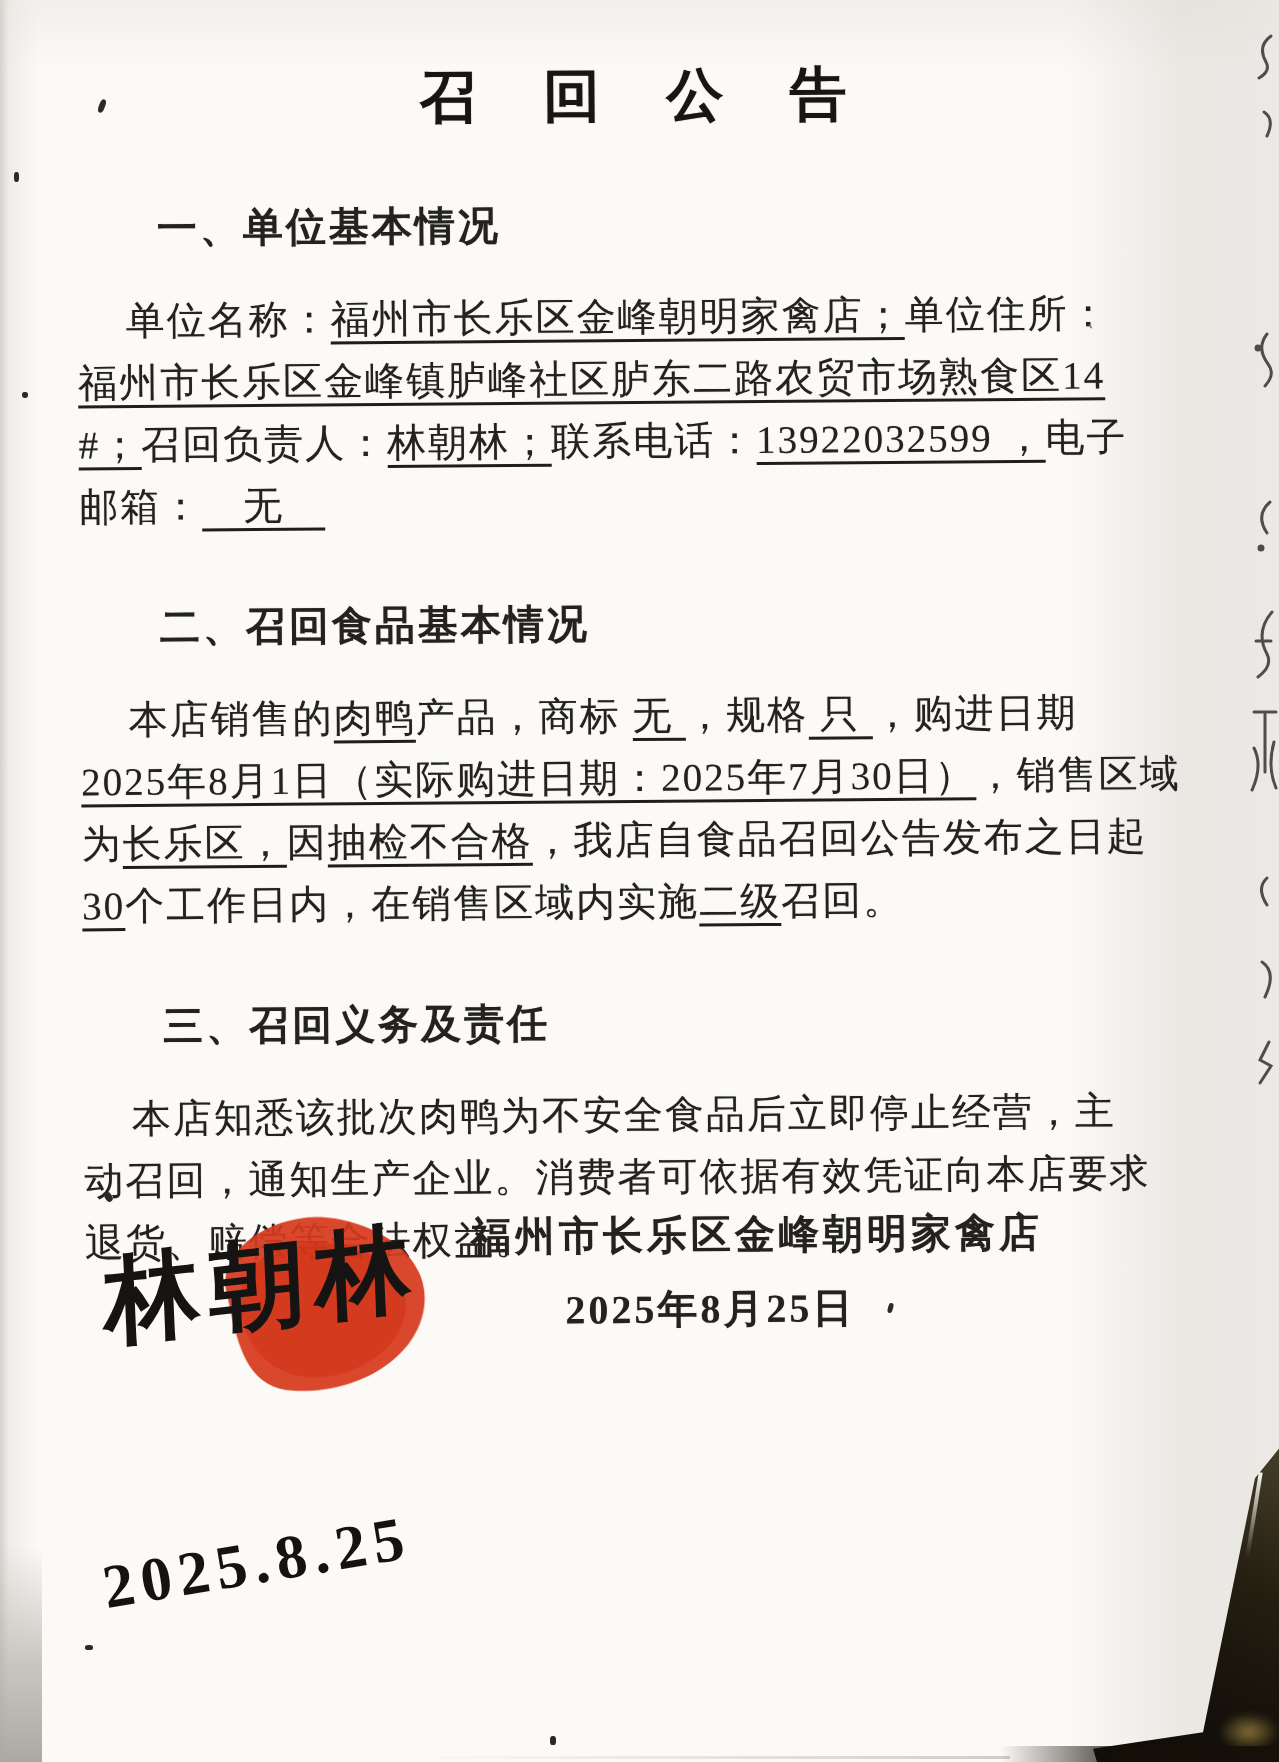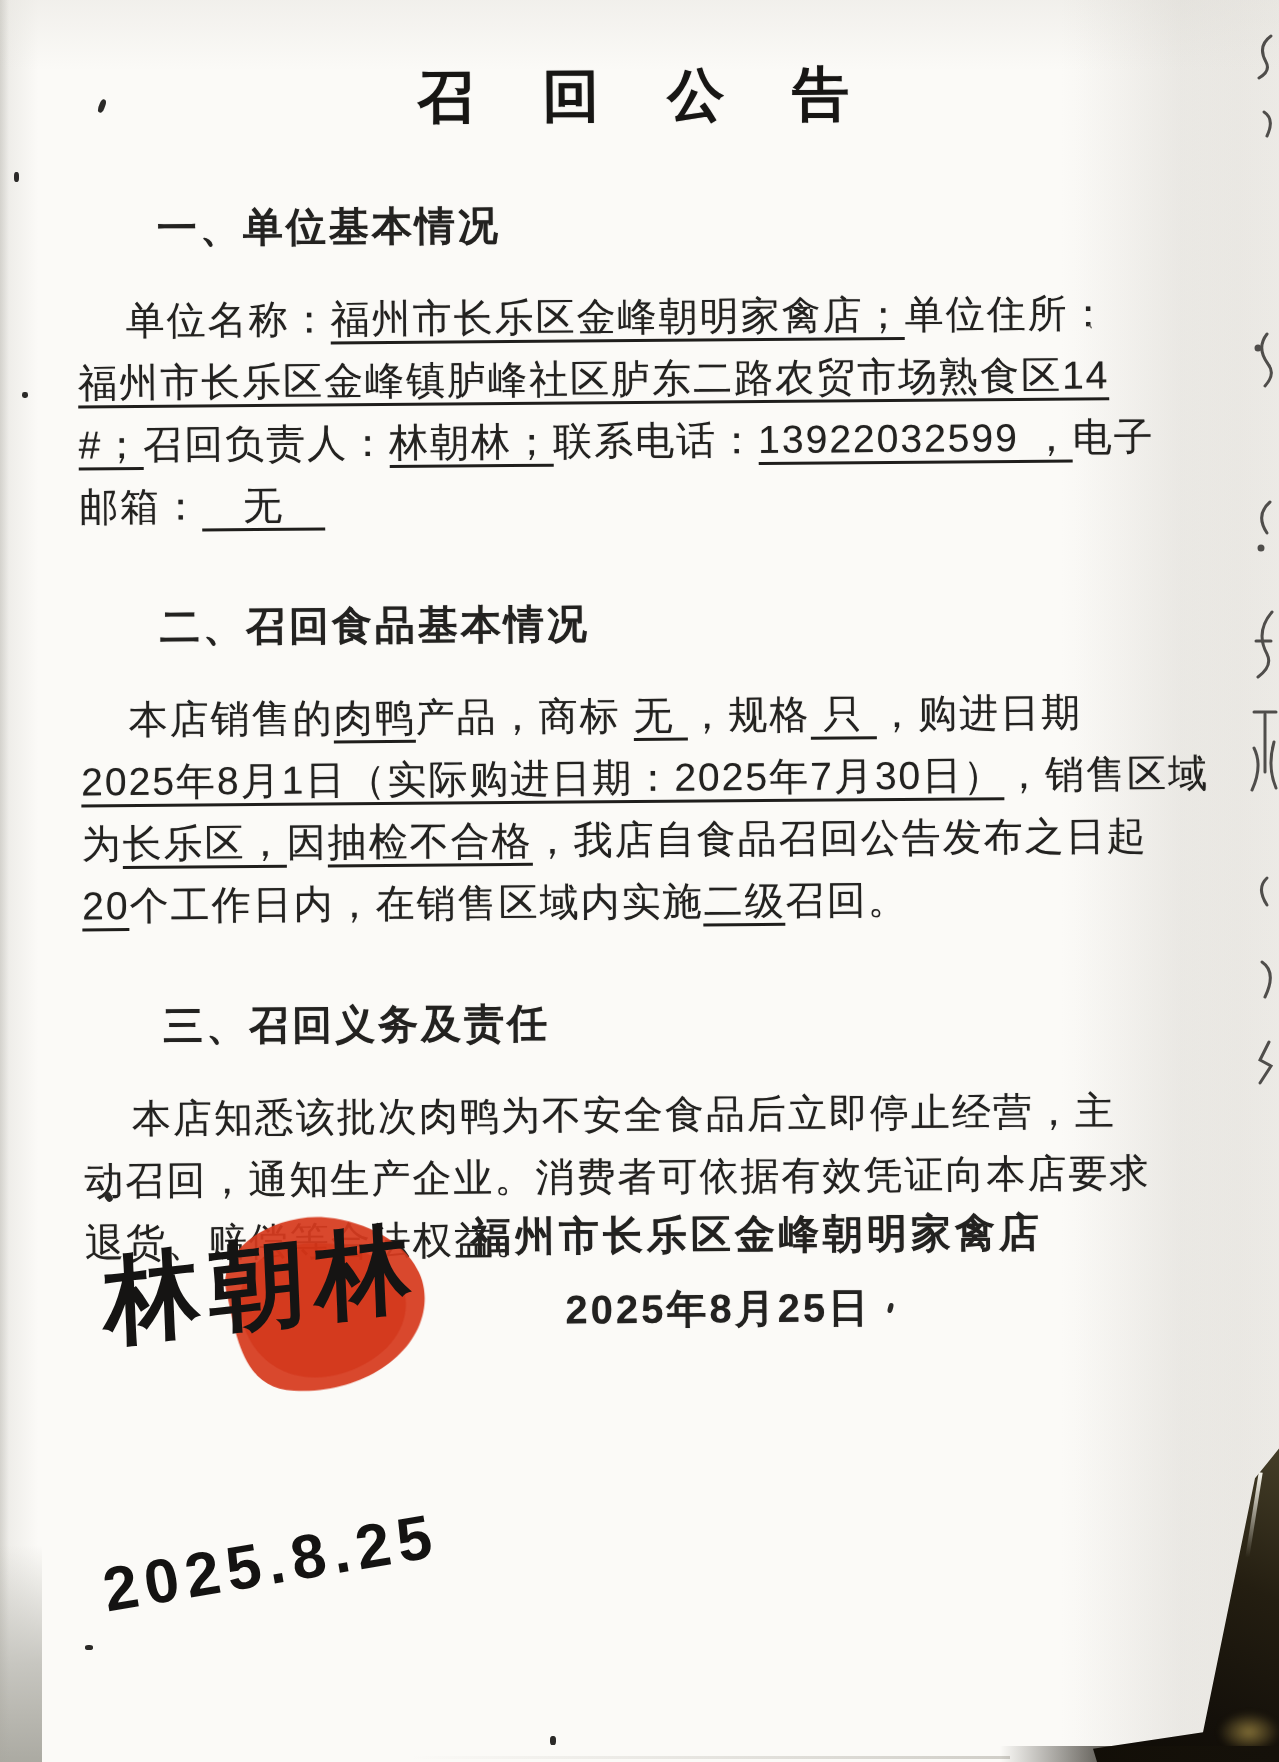--- a/index.html
+++ b/index.html
@@ -4,21 +4,21 @@
 <style>
   html,body{margin:0;padding:0;background:#e8e6e1;}
   .page{
     position:relative;
     width:1279px;height:1762px;
     overflow:hidden;
     background:
       linear-gradient(180deg, rgba(233,231,226,.55) 0%, rgba(251,250,247,0) 4%),
       linear-gradient(90deg, rgba(215,213,207,.45) 0%, rgba(251,250,247,0) 3%, rgba(251,250,247,0) 84%, rgba(210,206,198,.28) 97%),
       #fbfaf7;
-    font-family:Liberation Sans, sans-serif;
+    font-family:Liberation Serif, serif;
     color:var(--ink,#232220);
   }
   .doc{
     position:absolute;inset:0;
     transform:rotate(-0.45deg);
     transform-origin:50% 50%;
   }
   .title{
     margin:58px 0 0 0;
     text-align:center;
@@ -132,21 +132,21 @@
           <div class="tline indent"><span>单位名称：</span><span class="u">福州市长乐区金峰朝明家禽店；</span><span>单位住所：</span></div>
           <div class="tline"><span class="u">福州市长乐区金峰镇胪峰社区胪东二路农贸市场熟食区14</span></div>
           <div class="tline"><span class="u">#；</span><span>召回负责人：</span><span class="u">林朝林；</span><span>联系电话：</span><span class="u">13922032599 ，</span><span>电子</span></div>
           <div class="tline"><span>邮箱：</span><span class="u">　无　</span></div>
         </div>
         <div class="heading">二、召回食品基本情况</div>
         <div class="para">
           <div class="tline indent"><span>本店销售的</span><span class="u">肉鸭</span><span>产品，商标 </span><span class="u">无 </span><span>，规格</span><span class="u"> 只 </span><span>，购进日期</span></div>
           <div class="tline"><span class="u">2025年8月1日（实际购进日期：2025年7月30日）</span><span>，销售区域</span></div>
           <div class="tline"><span>为</span><span class="u">长乐区，</span><span>因</span><span class="u">抽检不合格</span><span>，我店自食品召回公告发布之日起</span></div>
-          <div class="tline"><span class="u">20</span><span>个工作日内，在销售区域内实施</span><span class="u">二级</span><span>召回。</span></div>
+          <div class="tline"><span class="u">30</span><span>个工作日内，在销售区域内实施</span><span class="u">二级</span><span>召回。</span></div>
         </div>
         <div class="heading">三、召回义务及责任</div>
         <div class="para">
           <div class="tline indent"><span>本店知悉该批次肉鸭为不安全食品后立即停止经营，主</span></div>
           <div class="tline"><span>动召回，通知生产企业。消费者可依据有效凭证向本店要求</span></div>
           <div class="tline"><span>退货、赔偿等合法权益。</span></div>
         </div>
       </div>
 
     <div class="sig-org">福州市长乐区金峰朝明家禽店</div>

